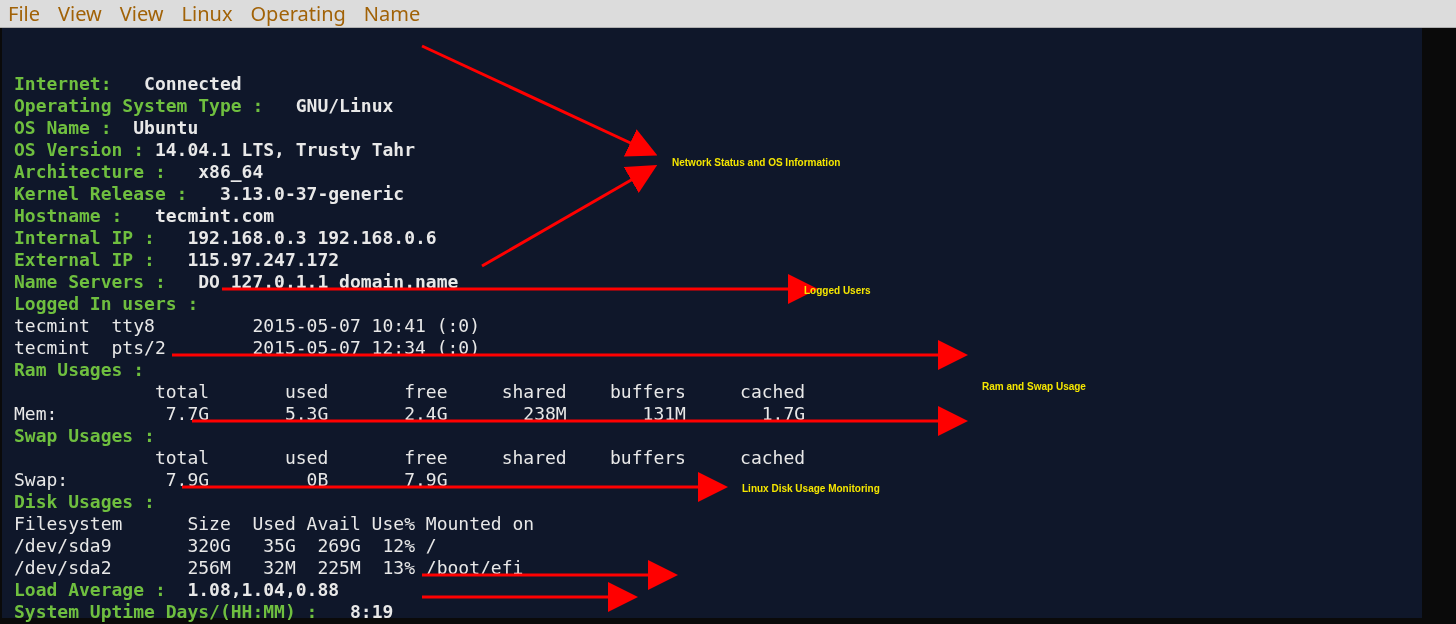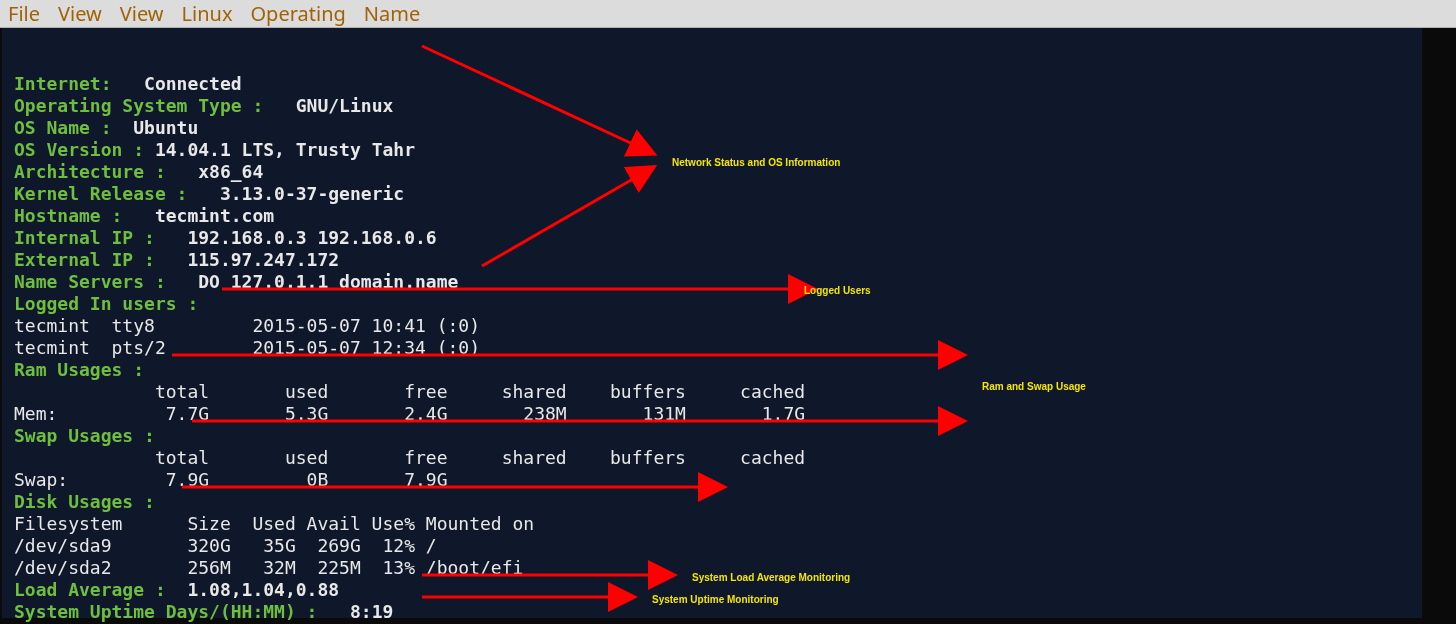--- a/index.html
+++ b/index.html
@@ -106,15 +106,14 @@
   <line x1="170" y1="327" x2="960" y2="327" stroke="#ff0000" stroke-width="3" marker-end="url(#ah)"></line>
   <line x1="190" y1="393" x2="960" y2="393" stroke="#ff0000" stroke-width="3" marker-end="url(#ah)"></line>
   <line x1="180" y1="459" x2="720" y2="459" stroke="#ff0000" stroke-width="3" marker-end="url(#ah)"></line>
   <line x1="420" y1="547" x2="670" y2="547" stroke="#ff0000" stroke-width="3" marker-end="url(#ah)"></line>
   <line x1="420" y1="569" x2="630" y2="569" stroke="#ff0000" stroke-width="3" marker-end="url(#ah)"></line>
 </svg>
 
 <div class="annotation" style="left:670px; top:124px;">Network Status and OS Information</div>
 <div class="annotation" style="left:802px; top:252px;">Logged Users</div>
 <div class="annotation" style="left:980px; top:348px;">Ram and Swap Usage</div>
-<div class="annotation" style="left:690px; top:539px;">System Load Average Monitoring</div>
-<div class="annotation" style="left:650px; top:561px;">System Uptime Monitoring</div>
+<div class="annotation" style="left:740px; top:450px;">Linux Disk Usage Monitoring</div>
 </div>
 
 </body></html>

